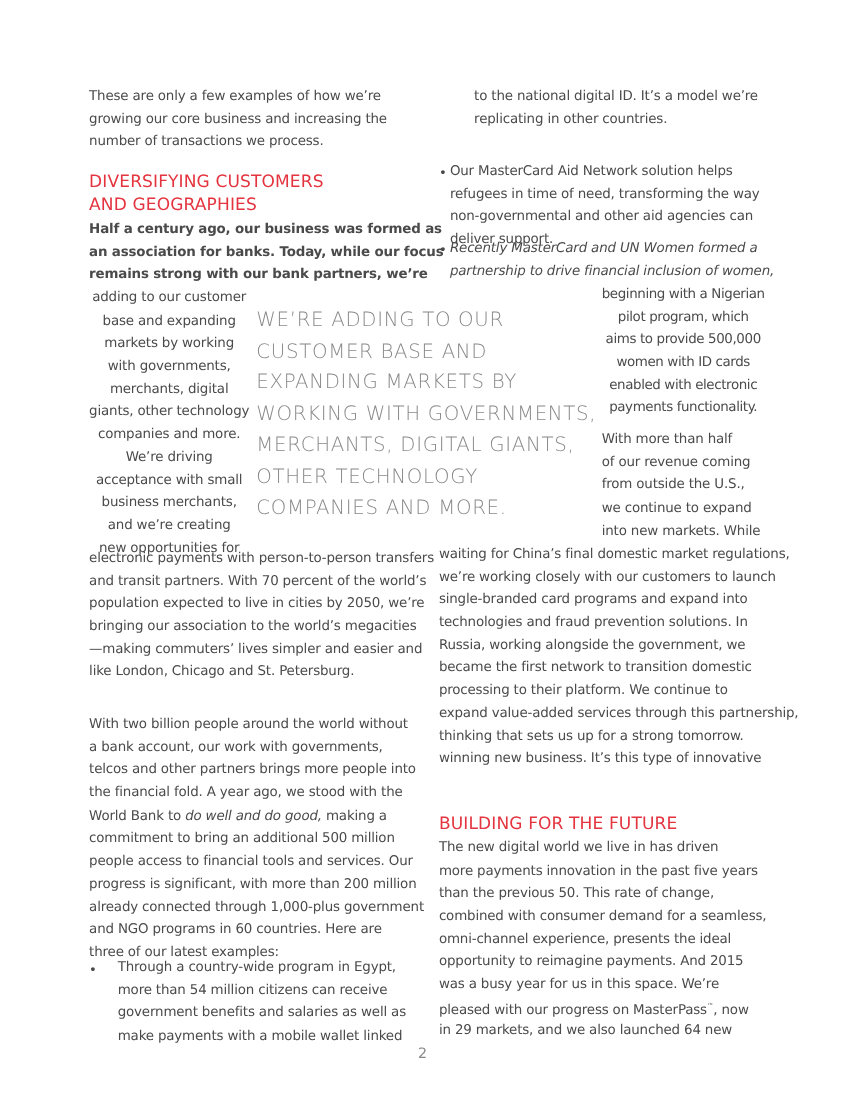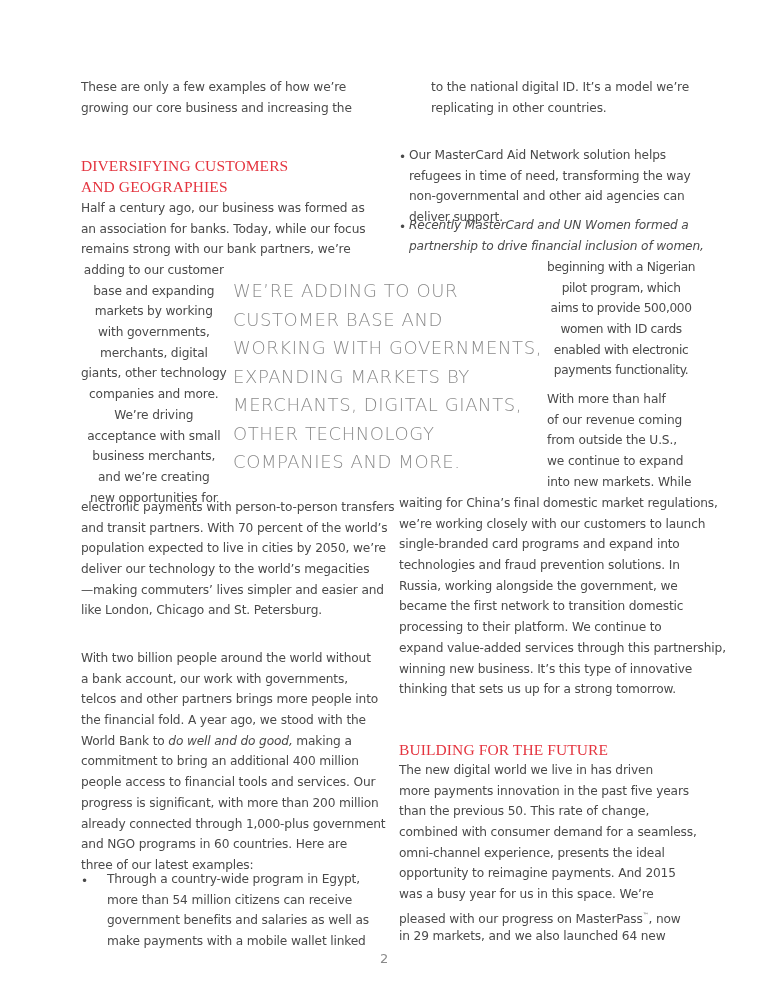--- a/index.html
+++ b/index.html
@@ -17,21 +17,20 @@
     white-space: nowrap;
   }
   .line { display: block; height: 20.7px; }
   .heading {
     position: absolute;
     color: #e4343f;
     font-size: 15.5px;
     line-height: 21px;
     letter-spacing: 0.1px;
     white-space: nowrap;
-    font-family: Liberation Serif, serif;
   }
   .quote {
     position: absolute;
     left: 233px; top: 277px;
     font-size: 18px;
     line-height: 28.5px;
     color: #8a8a8a;
     letter-spacing: 0.6px;
     font-weight: 300;
     white-space: nowrap;
@@ -43,28 +42,29 @@
     font-size: 13px; color: #8a8a8a;
   }
   sup { font-size: 6px; vertical-align: 6px; }
 </style>
 </head>
 <body>
 
 <div class="txt" style="left:81px; top:77px;">
     <span class="line">These are only a few examples of how we’re</span>
     <span class="line">growing our core business and increasing the</span>
+    <span class="line">number of transactions we process.</span>
   </div>
 
 <div class="heading" style="left:81px; top:155px;">
     <span class="line">DIVERSIFYING CUSTOMERS</span>
     <span class="line">AND GEOGRAPHIES</span>
   </div>
 
-<div class="txt" style="left:81px; top:198px;">
+<div class="txt" style="left:81px; top:198px;font-weight:bold;">
     <span class="line">Half a century ago, our business was formed as</span>
     <span class="line">an association for banks. Today, while our focus</span>
     <span class="line">remains strong with our bank partners, we’re</span>
   </div>
 <div class="txt" style="left:81px; top:260px;text-align:center;">
     <span class="line">adding to our customer</span>
     <span class="line">base and expanding</span>
     <span class="line">markets by working</span>
     <span class="line">with governments,</span>
     <span class="line">merchants, digital</span>
@@ -73,52 +73,52 @@
     <span class="line">We’re driving</span>
     <span class="line">acceptance with small</span>
     <span class="line">business merchants,</span>
     <span class="line">and we’re creating</span>
     <span class="line">new opportunities for</span>
   </div>
 <div class="txt" style="left:81px; top:497px;">
     <span class="line">electronic payments with person-to-person transfers</span>
     <span class="line">and transit partners. With 70 percent of the world’s</span>
     <span class="line">population expected to live in cities by 2050, we’re</span>
-    <span class="line">deliver our technology to the world’s megacities</span>
+    <span class="line">bringing our association to the world’s megacities</span>
     <span class="line">—making commuters’ lives simpler and easier and</span>
     <span class="line">like London, Chicago and St. Petersburg.</span>
   </div>
 
 <div class="txt" style="left:81px; top:648px;">
   <span class="line">With two billion people around the world without</span>
     <span class="line">a bank account, our work with governments,</span>
     <span class="line">telcos and other partners brings more people into</span>
     <span class="line">the financial fold. A year ago, we stood with the</span>
   <span class="line"><span>World Bank to </span><em>do well and do good,</em><span> making a</span></span>
-  <span class="line">commitment to bring an additional 400 million</span>
+  <span class="line">commitment to bring an additional 500 million</span>
     <span class="line">people access to financial tools and services. Our</span>
     <span class="line">progress is significant, with more than 200 million</span>
     <span class="line">already connected through 1,000-plus government</span>
     <span class="line">and NGO programs in 60 countries. Here are</span>
     <span class="line">three of our latest examples:</span>
 </div>
 
 <span class="bullet" style="left:81px; top:874px;">•</span>
 <div class="txt" style="left:88px; top:869px;margin-left:19px;">
     <span class="line">Through a country-wide program in Egypt,</span>
     <span class="line">more than 54 million citizens can receive</span>
     <span class="line">government benefits and salaries as well as</span>
     <span class="line">make payments with a mobile wallet linked</span>
   </div>
 
 <div class="quote">
     <div>WE’RE ADDING TO OUR</div>
     <div>CUSTOMER BASE AND</div>
+    <div>EXPANDING MARKETS BY</div>
     <div>WORKING WITH GOVERNMENTS,</div>
-    <div>EXPANDING MARKETS BY</div>
     <div>MERCHANTS, DIGITAL GIANTS,</div>
     <div>OTHER TECHNOLOGY</div>
     <div>COMPANIES AND MORE.</div>
   </div>
 
 <div class="txt" style="left:409px; top:77px;margin-left:22px;">
     <span class="line">to the national digital ID. It’s a model we’re</span>
     <span class="line">replicating in other countries.</span>
   </div>
 
@@ -153,22 +153,22 @@
   </div>
 <div class="txt" style="left:399px; top:493px;">
     <span class="line">waiting for China’s final domestic market regulations,</span>
     <span class="line">we’re working closely with our customers to launch</span>
     <span class="line">single-branded card programs and expand into</span>
     <span class="line">technologies and fraud prevention solutions. In</span>
     <span class="line">Russia, working alongside the government, we</span>
     <span class="line">became the first network to transition domestic</span>
     <span class="line">processing to their platform. We continue to</span>
     <span class="line">expand value-added services through this partnership,</span>
+    <span class="line">thinking that sets us up for a strong tomorrow.</span>
     <span class="line">winning new business. It’s this type of innovative</span>
-    <span class="line">thinking that sets us up for a strong tomorrow.</span>
   </div>
 
 <div class="heading" style="left:399px; top:739px;">BUILDING FOR THE FUTURE</div>
 
 <div class="txt" style="left:399px; top:760px;">
   <span class="line">The new digital world we live in has driven</span>
     <span class="line">more payments innovation in the past five years</span>
     <span class="line">than the previous 50. This rate of change,</span>
     <span class="line">combined with consumer demand for a seamless,</span>
     <span class="line">omni-channel experience, presents the ideal</span>

